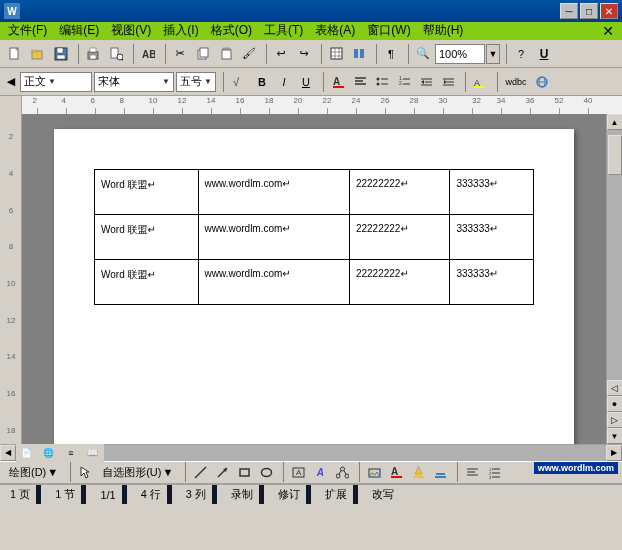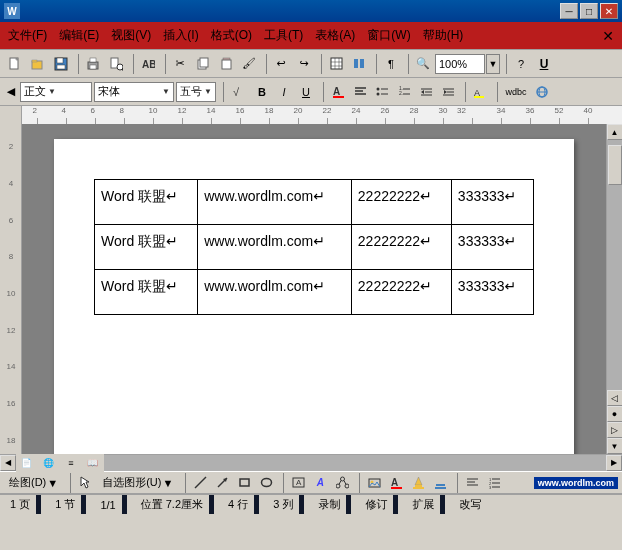--- a/index.html
+++ b/index.html
@@ -53,22 +53,22 @@
       display: flex;
       align-items: center;
       justify-content: center;
       font-size: 10px;
       color: #000;
     }
     .title-btn.close { background: #c0392b; color: white; }
 
     
     .menu-bar {
-      height: 28px;
-      background: #b91c1c;
+      height: 18px;
+      background: #84cc16;
       display: flex;
       align-items: center;
       padding: 0 2px;
       border-bottom: 1px solid #a0a0a0;
       font-size: 12px;
     }
     .menu-item {
       padding: 2px 6px;
       cursor: pointer;
       white-space: nowrap;
@@ -301,33 +301,33 @@
 
     
     .word-table {
       border-collapse: collapse;
       width: 100%;
       margin-top: 10px;
     }
     .word-table td {
       border: 1px solid #000;
       padding: 8px 6px;
-      font-size: 14px;
+      font-size: 10px;
       font-family: 'SimSun', '宋体', sans-serif;
       white-space: nowrap;
       height: 45px;
       vertical-align: top;
     }
 
     
     .draw-toolbar {
       height: 24px;
       background: #d4d0c8;
       display: flex;
-      align-items: center;
+      align-items: flex-start;
       padding: 0 4px;
       gap: 2px;
       border-top: 2px solid #ffffff;
       border-bottom: 1px solid #a0a0a0;
     }
     .draw-btn {
       height: 20px;
       padding: 0 4px;
       background: #d4d0c8;
       border: 1px solid transparent;
@@ -628,21 +628,21 @@
       <div class="ruler-mark" style="left: 300.5px; bottom: 5px;">22</div>
       <div class="ruler-tick" style="left: 333.5px; height: 6px; bottom: 0px;"></div>
       <div class="ruler-mark" style="left: 329.5px; bottom: 5px;">24</div>
       <div class="ruler-tick" style="left: 362.5px; height: 6px; bottom: 0px;"></div>
       <div class="ruler-mark" style="left: 358.5px; bottom: 5px;">26</div>
       <div class="ruler-tick" style="left: 391.5px; height: 6px; bottom: 0px;"></div>
       <div class="ruler-mark" style="left: 387.5px; bottom: 20px;">28</div>
       <div class="ruler-tick" style="left: 420.5px; height: 6px; bottom: 0px;"></div>
       <div class="ruler-mark" style="left: 416.5px; bottom: 5px;">30</div>
       <div class="ruler-tick" style="left: 449.5px; height: 6px; bottom: 0px;"></div>
-      <div class="ruler-mark" style="left: 435px; bottom: 5px;">32</div>
+      <div class="ruler-mark" style="left: 450px; bottom: 5px;">32</div>
       <div class="ruler-tick" style="left: 478.5px; height: 6px; bottom: 0px;"></div>
       <div class="ruler-mark" style="left: 474.5px; bottom: 5px;">34</div>
       <div class="ruler-tick" style="left: 507.5px; height: 6px; bottom: 0px;"></div>
       <div class="ruler-mark" style="left: 503.5px; bottom: 5px;">36</div>
       <div class="ruler-tick" style="left: 536.5px; height: 6px; bottom: 0px;"></div>
       <div class="ruler-mark" style="left: 532.5px; bottom: 5px;">52</div>
       <div class="ruler-tick" style="left: 565.5px; height: 6px; bottom: 0px;"></div>
       <div class="ruler-mark" style="left: 561.5px; bottom: 5px;">40</div>
     </div>
 </div>
@@ -837,23 +837,20 @@
   <div class="status-item">
     <span>1 页</span>
   </div>
   <div class="status-item">
     <span>1 节</span>
   </div>
   <div class="status-item">
     <span>1/1</span>
   </div>
   <div class="status-item">
-    <span>位置 7.2厘米</span>
-  </div>
-  <div class="status-item">
     <span>4 行</span>
   </div>
   <div class="status-item">
     <span>3 列</span>
   </div>
   <div class="status-item">
     <span>录制</span>
   </div>
   <div class="status-item">
     <span>修订</span>

